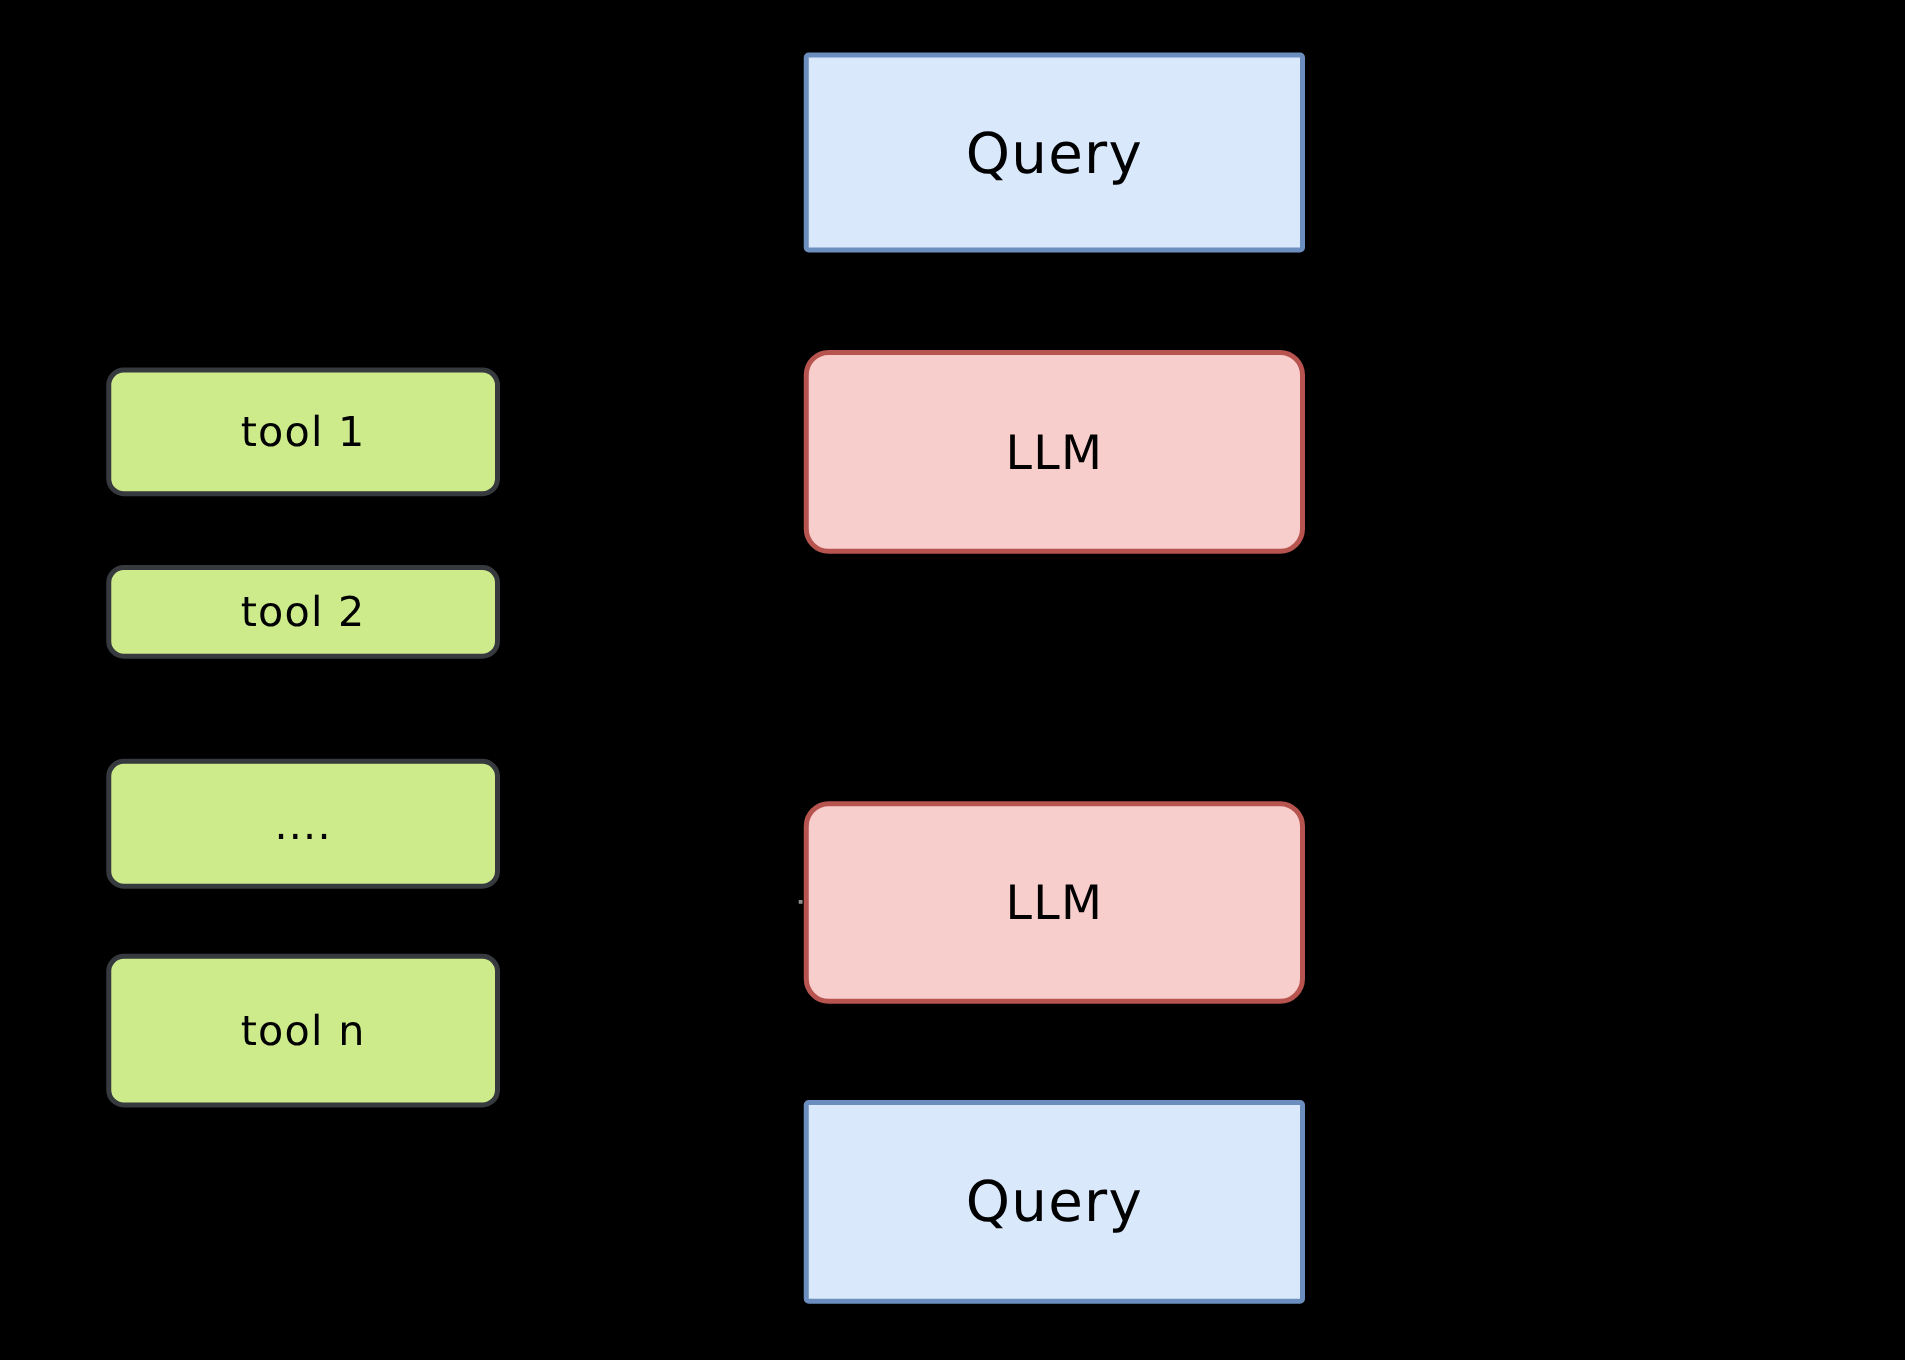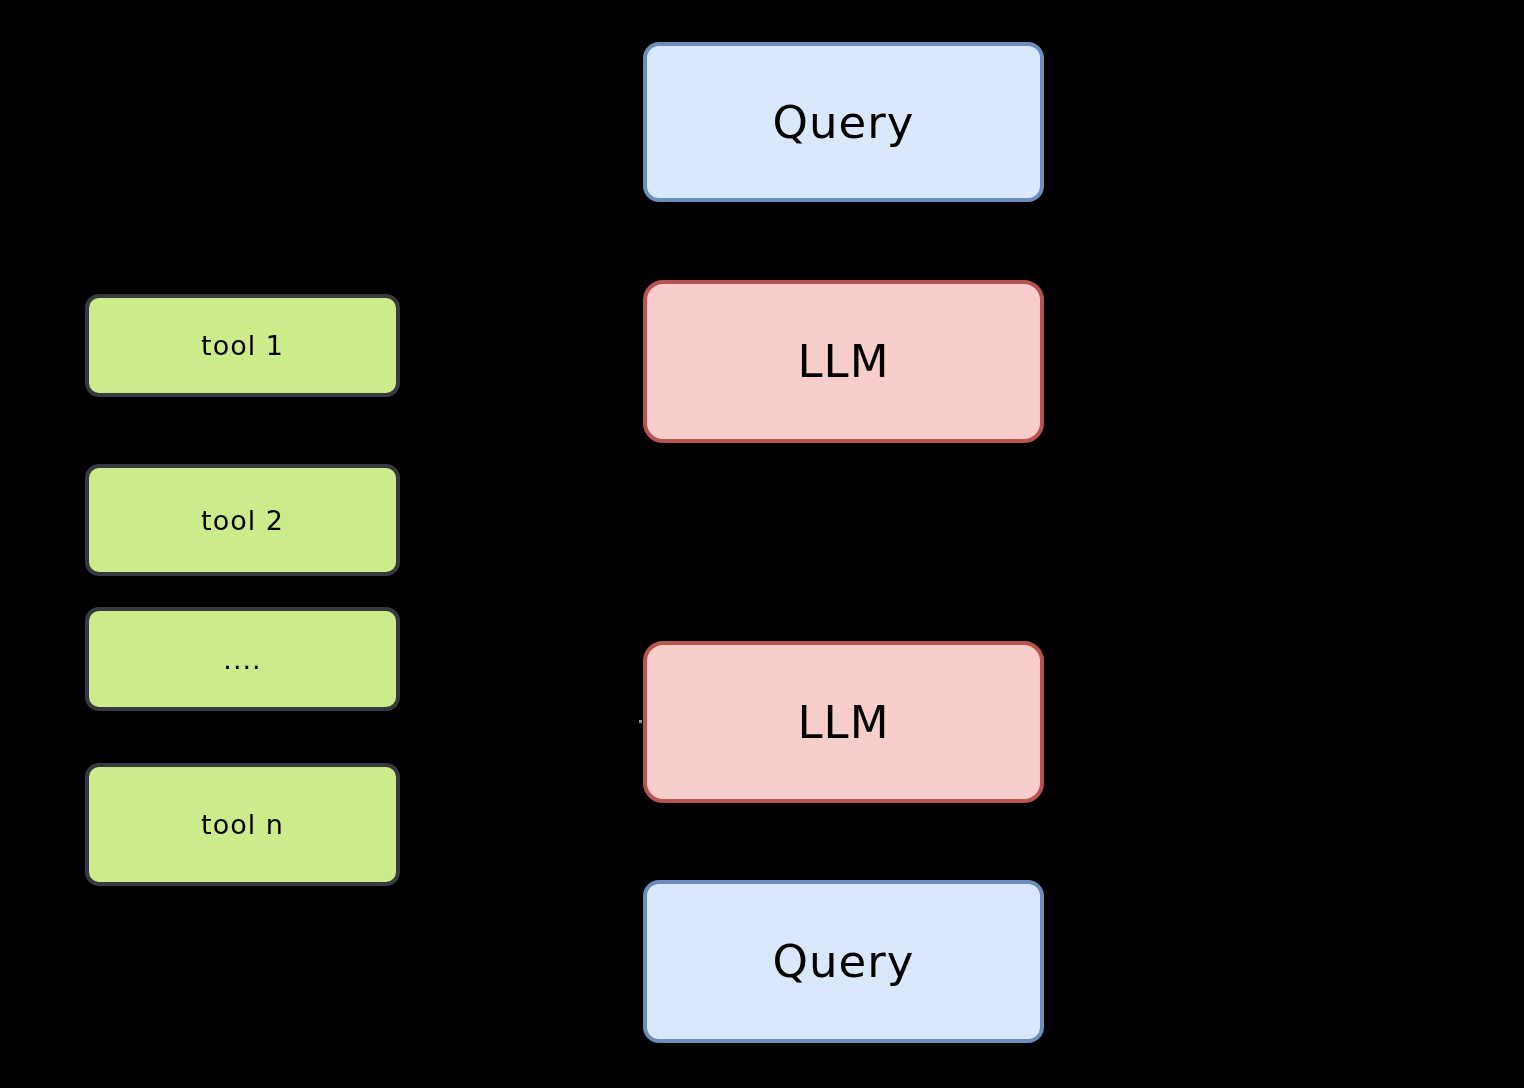--- a/index.html
+++ b/index.html
@@ -21,43 +21,43 @@
     display: flex;
     align-items: center;
     justify-content: center;
     color: #000000;
     text-align: center;
     letter-spacing: 1px;
   }
   .node-blue {
     background: #dae8fc;
     border: 4px solid #6c8ebf;
-    border-radius: 16px;
+    border-radius: 4px;
     font-size: 45px;
   }
   .node-red {
     background: #f8cecc;
     border: 4px solid #b85450;
     border-radius: 20px;
-    font-size: 45px;
+    font-size: 38px;
   }
   .node-green {
     background: #cdeb8b;
     border: 4px solid #36393d;
     border-radius: 14px;
-    font-size: 27px;
+    font-size: 33px;
   }
   
   .pos-query      { left: 643px; top: 42px;  width: 401px; height: 160px; }
   .pos-llm-top    { left: 643px; top: 280px; width: 401px; height: 163px; }
   .pos-llm-bottom { left: 643px; top: 641px; width: 401px; height: 162px; }
   .pos-answer     { left: 643px; top: 880px; width: 401px; height: 163px; }
   
   .pos-tool-1    { left: 85px; top: 294px; width: 315px; height: 103px; }
-  .pos-tool-2    { left: 85px; top: 464px; width: 315px; height: 112px; }
+  .pos-tool-2    { left: 85px; top: 452px; width: 315px; height: 75px; }
   .pos-tool-dots { left: 85px; top: 607px; width: 315px; height: 104px; }
   .pos-tool-n    { left: 85px; top: 763px; width: 315px; height: 123px; }
   
   .arrow-tip-artifact {
     position: absolute;
     left: 639px;
     top: 720px;
     width: 3px;
     height: 3px;
     background: #8f8f8f;

